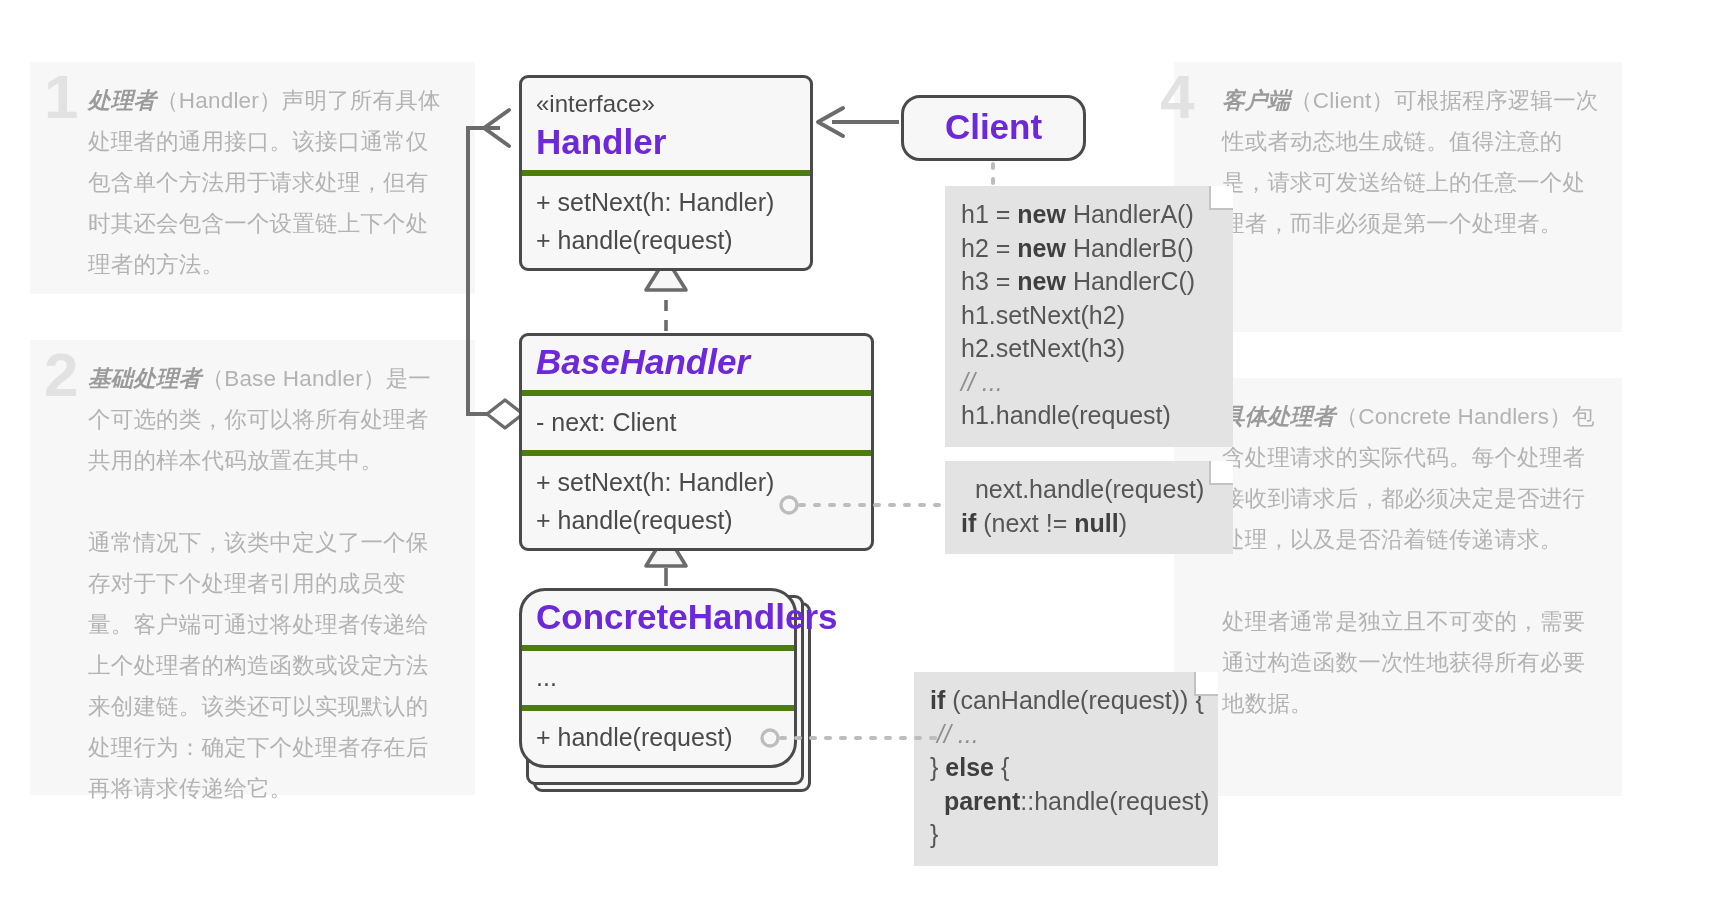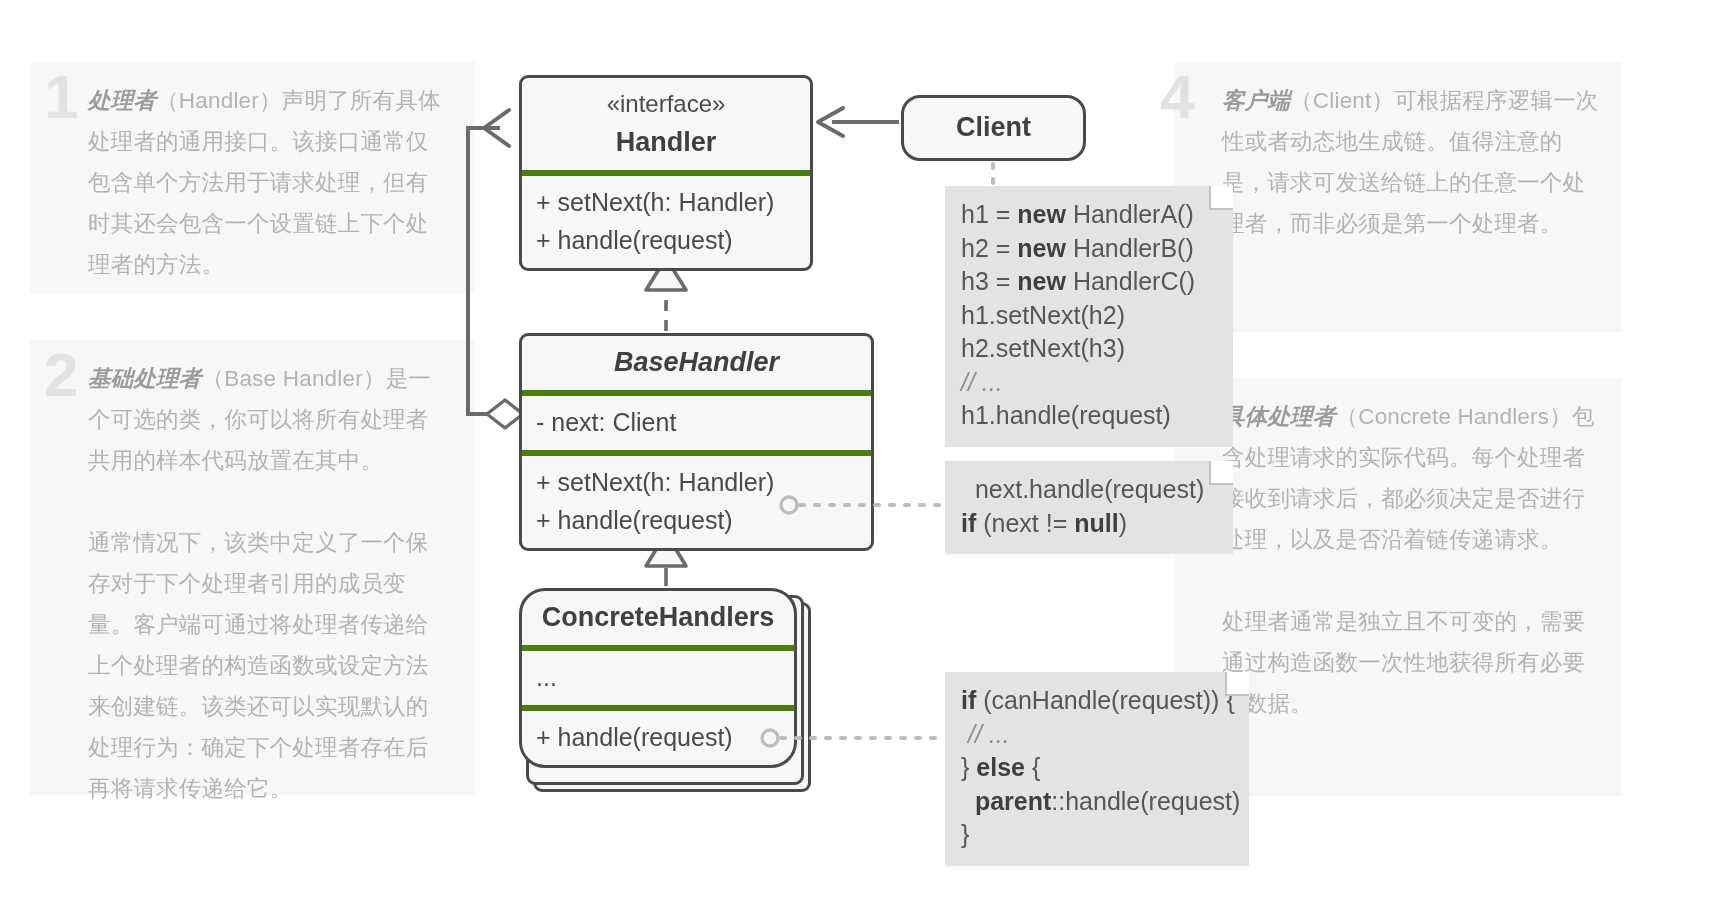--- a/index.html
+++ b/index.html
@@ -70,32 +70,32 @@
     z-index: 5;
   }
   .uml-row {
     box-sizing: border-box;
     padding: 7px 14px 9px 14px;
     font-size: 25px;
     color: #4a4a4a;
     line-height: 38px;
   }
   .uml-row + .uml-row { border-top: 6px solid #4d7c0f; }
-  .uml-title { text-align: center; }
+  .uml-title { text-align: left; }
   .uml-title .stereo {
     display: block;
     font-size: 24px;
     color: #4a4a4a;
     font-weight: normal;
   }
   .uml-title .name {
     display: block;
     font-weight: bold;
-    font-size: 27px;
-    color: #404040;
+    font-size: 35px;
+    color: #6d28d9;
   }
   .uml-title .name.italic { font-style: italic; }
 
   #box-handler     { left: 519px; top: 75px;  width: 294px; }
   #box-base        { left: 519px; top: 333px; width: 355px; }
   #box-concrete    { left: 519px; top: 588px; width: 278px; border-radius: 26px; }
   #box-client      { left: 901px; top: 95px;  width: 185px; border-radius: 19px; }
 
   #box-client .uml-row { text-align: center; padding: 10px 14px 12px; }
 
@@ -131,21 +131,21 @@
     border-bottom: 2px solid #c3c3c3;
   }
   .note .ln { white-space: pre; }
   .note .ln b { font-weight: bold; color: #3f3f3f; }
   .note .ln i {
     font-style: italic;
     color: #8e8e8e;
   }
   #note-client   { left: 945px; top: 186px; width: 288px; }
   #note-basenext { left: 945px; top: 461px; width: 288px; }
-  #note-canhandle{ left: 945px; top: 672px; width: 304px; }
+  #note-canhandle{ left: 914px; top: 672px; width: 304px; }
 
   
   #wires {
     position: absolute;
     left: 0; top: 0;
     width: 1722px; height: 900px;
     z-index: 2;
     pointer-events: none;
   }
   #wires-top {

